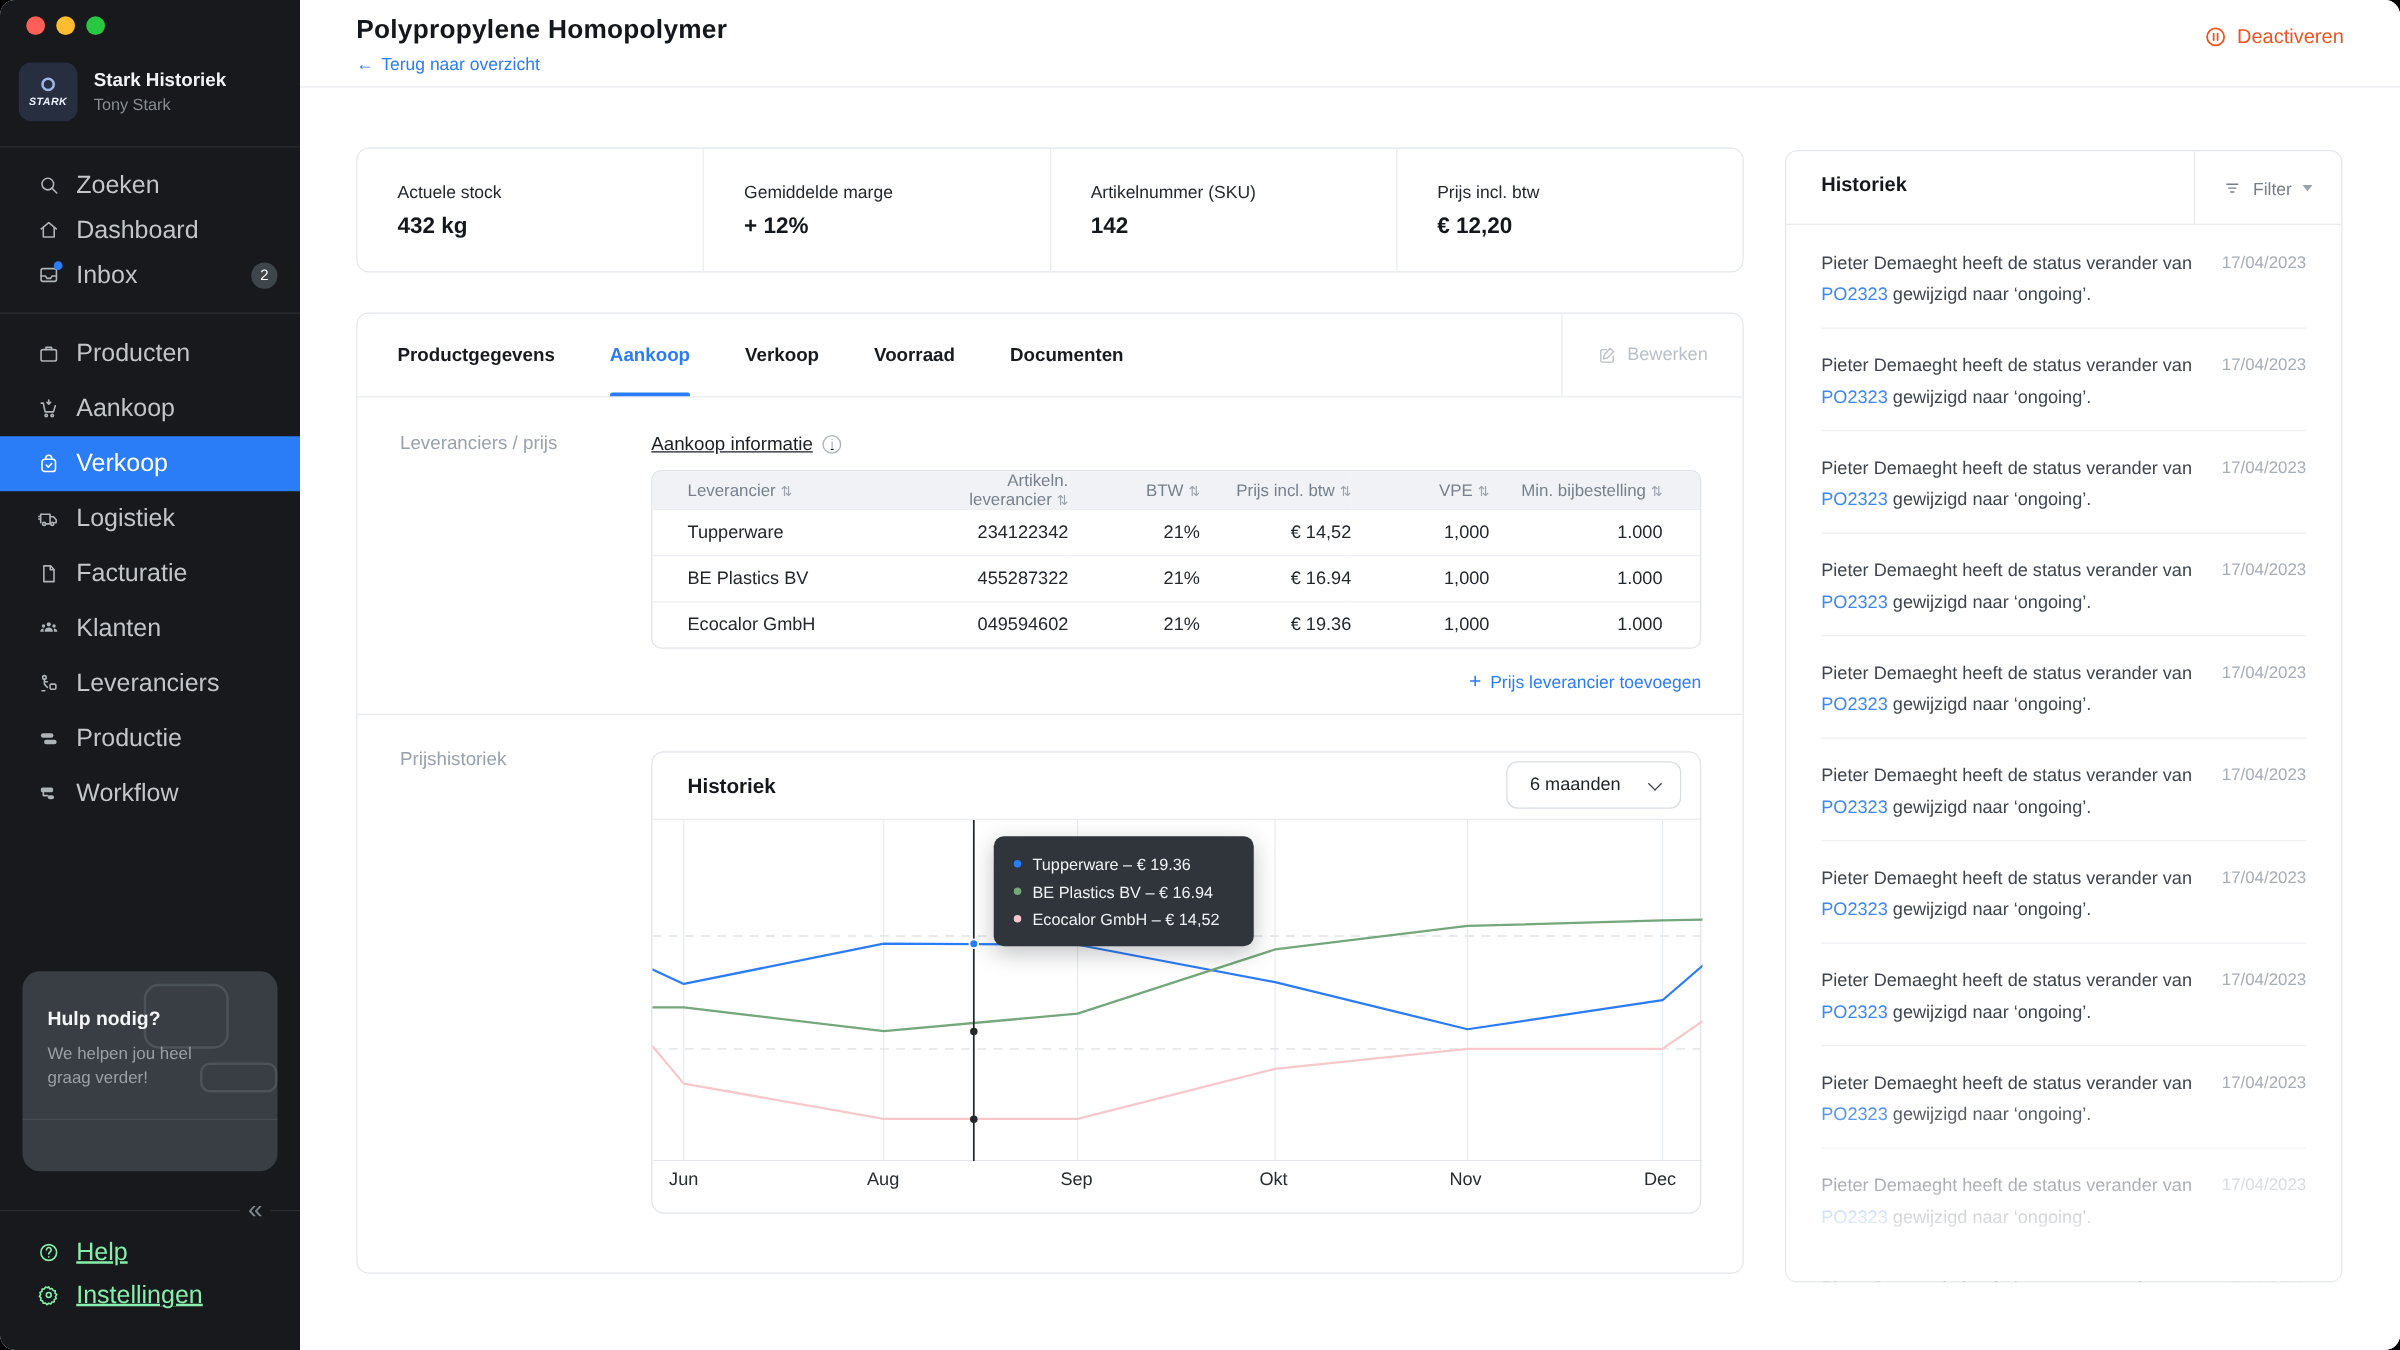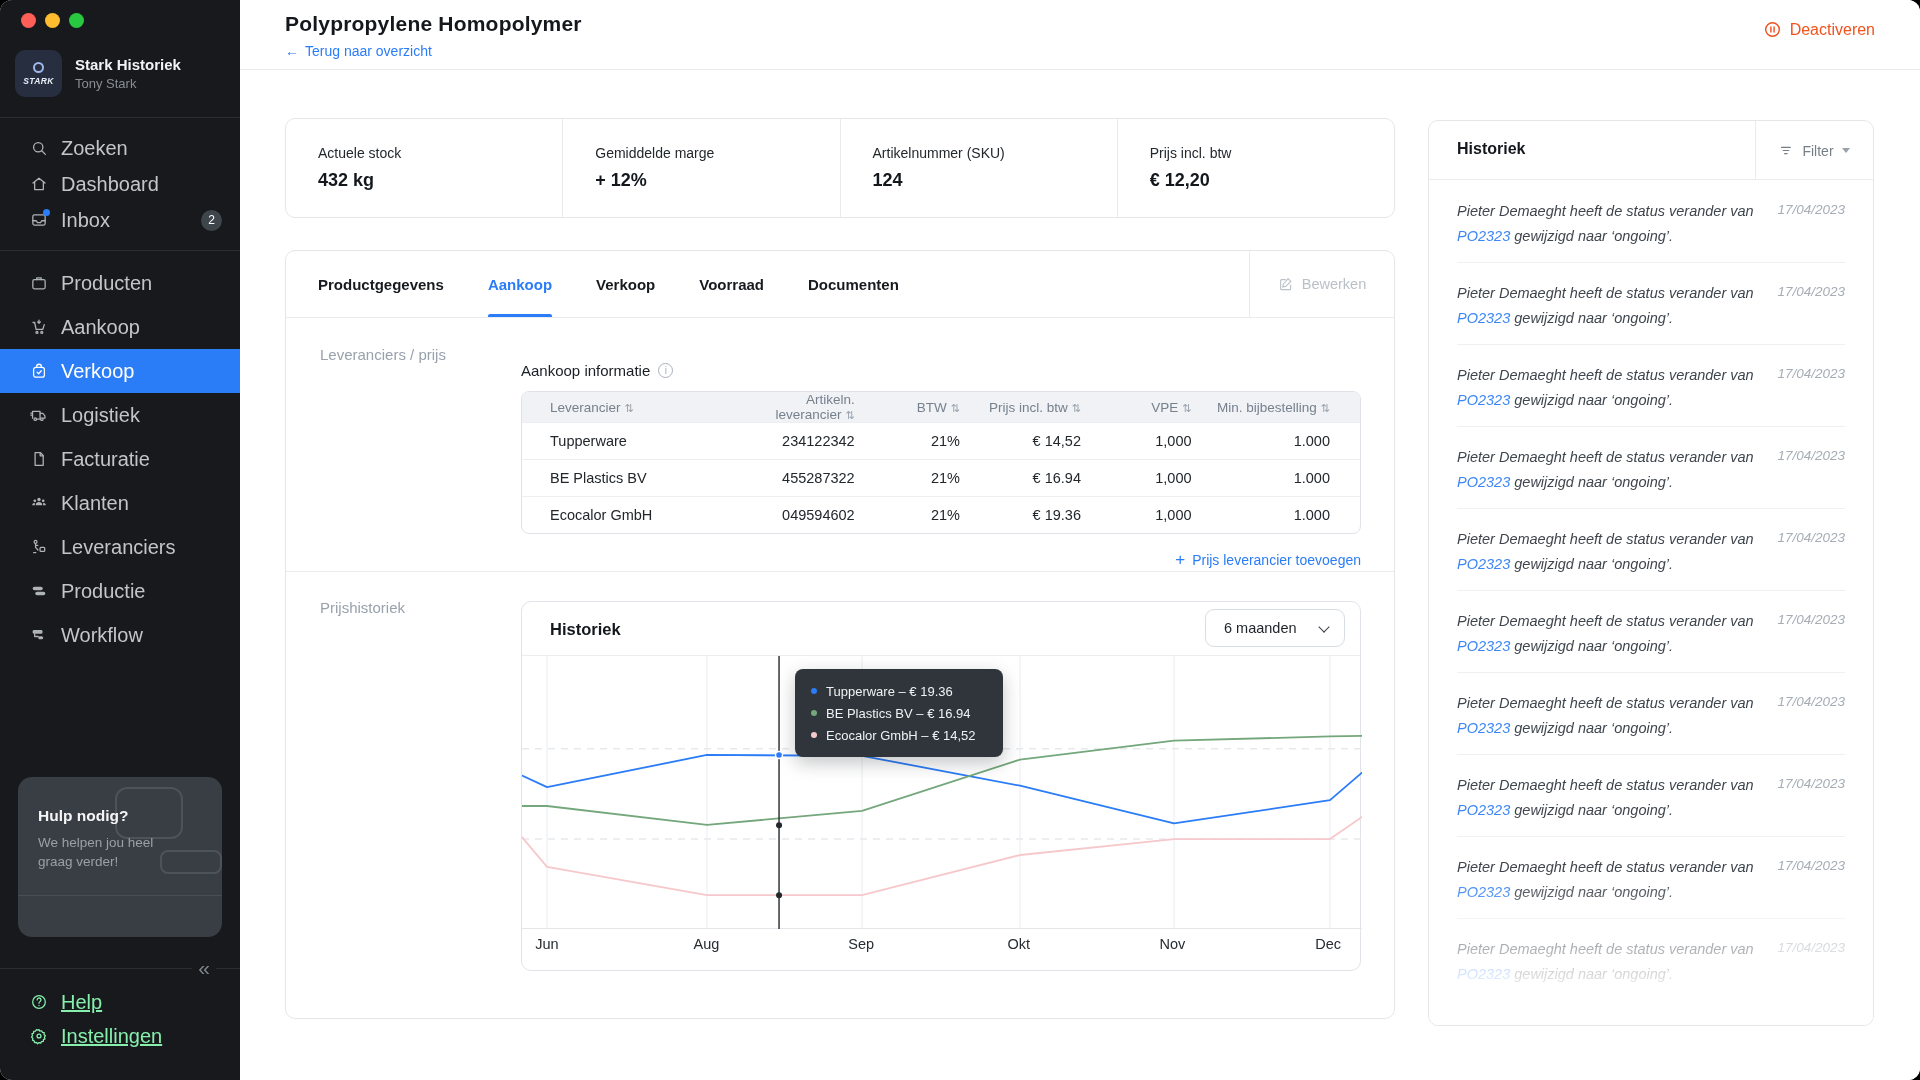--- a/index.html
+++ b/index.html
@@ -75,21 +75,21 @@
   .edit-zone { position:absolute; right:0; top:0; width:145px; height:66px; border-left:1px solid #E9EBED;
                display:flex; align-items:center; justify-content:center; }
   .edit-btn { display:flex; align-items:center; gap:8px; background:none; border:none; color:#B9C0C7;
               font-size:14.5px; font-family:inherit; cursor:pointer; }
   .edit-btn svg { width:16px; height:16px; }
 
   .sec-label { position:absolute; left:34px; font-size:15px; color:#98A1AC; }
   .sec1 { position:absolute; left:0; top:67px; width:1110px; height:253px; }
   .sec1 .sec-label { top:28px; }
   .sec1-body { position:absolute; left:235px; top:0; width:840px; }
-  .table-title { margin-top:44px; font-size:15px; color:#1A1F24; display:flex; align-items:center; gap:8px; }
+  .table-title { margin-top:29px; font-size:15px; color:#1A1F24; display:flex; align-items:center; gap:8px;text-decoration:underline; }
   .info-icon { width:15px; height:15px; border:1.3px solid #A9B1BA; border-radius:50%; color:#A9B1BA;
                font-size:10px; display:inline-flex; align-items:center; justify-content:center; }
   table.suppliers { margin-top:12px; width:840px; border:1px solid #DFE3E8; border-radius:8px;
                     border-collapse:separate; border-spacing:0; overflow:hidden; }
   .suppliers th { height:30px; background:#F0F2F5; font-size:13.5px; font-weight:normal; color:#76818D; }
   .suppliers th .sort { font-size:11px; color:#9AA3AE; margin-left:4px; }
   .suppliers td { height:37px; font-size:14.5px; color:#22272C; border-top:1px solid #ECEEF1; }
   .suppliers th:first-child, .suppliers td:first-child { text-align:left; padding-left:28px; width:196px; }
   .suppliers th:not(:first-child), .suppliers td:not(:first-child) { text-align:right; }
   .suppliers th:last-child, .suppliers td:last-child { padding-right:30px; }
@@ -124,21 +124,21 @@
   .activity { position:absolute; left:1188px; top:120px; width:446px; height:906px; overflow:hidden; }
   .act-head { position:relative; height:59px; border-bottom:1px solid #E9EBED; }
   .act-title { position:absolute; left:28px; top:19px; font-size:16px; font-weight:bold; color:#14181C; }
   .filter-zone { position:absolute; right:0; top:0; width:118px; height:59px; border-left:1px solid #E9EBED;
                  display:flex; align-items:center; justify-content:center; }
   .filter-btn { display:flex; align-items:center; gap:8px; background:none; border:none; color:#767E86;
                 font-size:14px; font-family:inherit; cursor:pointer; }
   .filter-btn svg { width:15px; height:15px; }
   .caret { width:0; height:0; border-left:4.5px solid transparent; border-right:4.5px solid transparent;
            border-top:5px solid #9AA1A8; display:inline-block; }
-  .entry { position:relative; height:82px; padding:19px 28px 0 28px;font-style:italic; }
+  .entry { position:relative; height:82px; padding:19px 28px 0 28px; }
   .entry:not(:first-child)::before { content:""; position:absolute; left:28px; right:28px; top:0; height:1px; background:#EEF0F2; }
   .entry-text { width:302px; font-size:14.5px; line-height:24.5px; color:#3E454D; }
   .entry-text a { color:#3D87F5; text-decoration:none; }
   .entry-date { position:absolute; right:28px; top:22px; font-size:13.5px; color:#A6ADB5; }
   .fade { position:absolute; left:0; right:0; bottom:0; height:150px; pointer-events:none;
           background:linear-gradient(180deg, rgba(255,255,255,0) 0%, rgba(255,255,255,.92) 78%, #fff 100%); }
 </style>
 </head>
 <body>
 
@@ -349,21 +349,21 @@
         <div class="stat">
           <div class="stat-label">Actuele stock</div>
           <div class="stat-value">432 kg</div>
         </div>
         <div class="stat">
           <div class="stat-label">Gemiddelde marge</div>
           <div class="stat-value">+ 12%</div>
         </div>
         <div class="stat">
           <div class="stat-label">Artikelnummer (SKU)</div>
-          <div class="stat-value">124</div>
+          <div class="stat-value">142</div>
         </div>
         <div class="stat">
           <div class="stat-label">Prijs incl. btw</div>
           <div class="stat-value">€ 12,20</div>
         </div>
       </section>
 
     <section class="detail-card card">
       <div class="tabs-row">
         <div class="tabs" id="tabs">

